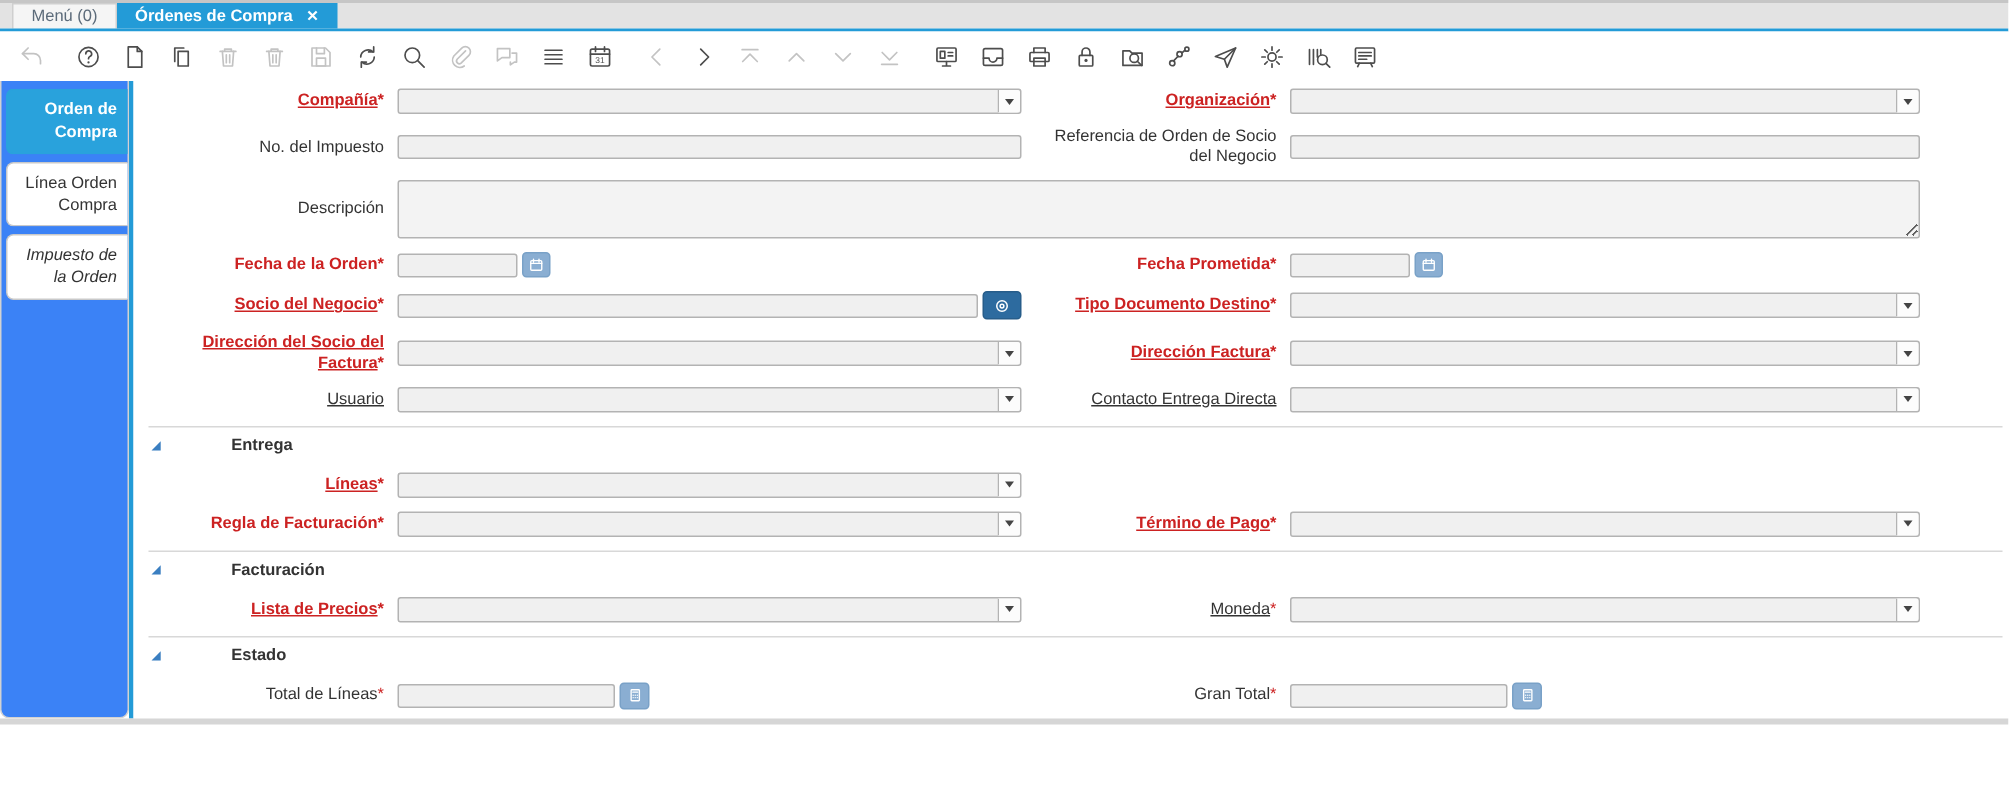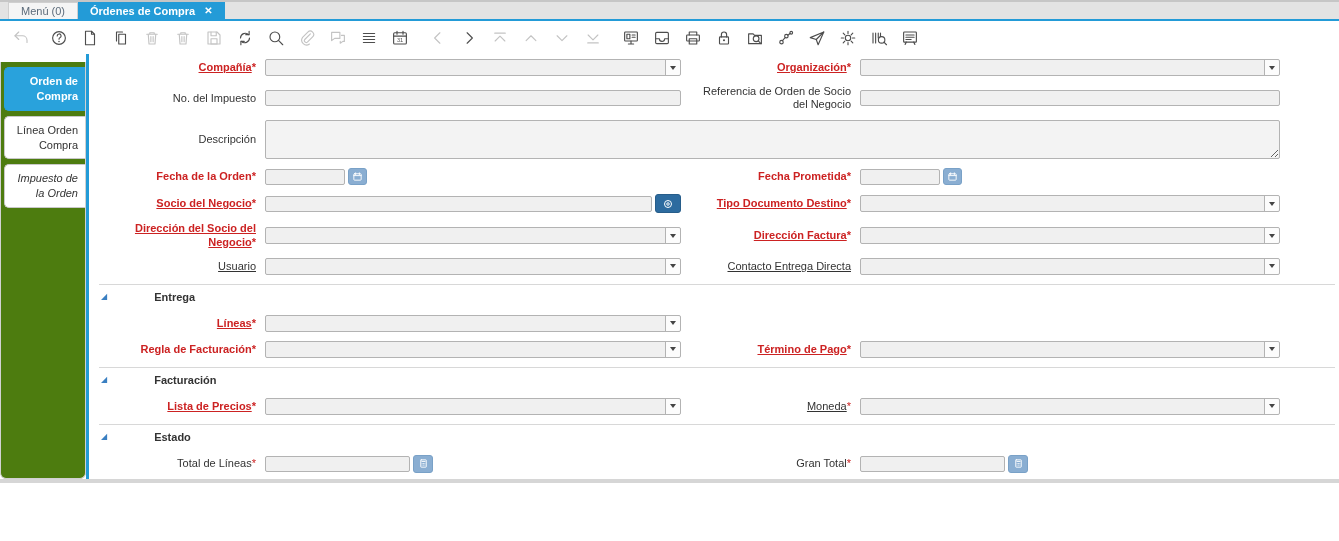--- a/index.html
+++ b/index.html
@@ -17,21 +17,21 @@
 
   
   .toolbar { height:33px; background:#fff; display:flex; align-items:center; padding-left:10px; gap:9px; flex:0 0 auto; }
   .tbtn { border:none; background:transparent; width:22px; height:22px; display:flex; align-items:center; justify-content:center; color:#4d4d4d; cursor:pointer; padding:0; }
   .tbtn.disabled { color:#c3c3c3; cursor:default; }
   .tbtn.gap { margin-left:7px; }
   .tbtn svg { width:18px; height:18px; stroke:currentColor; fill:none; stroke-width:1.5; stroke-linecap:round; stroke-linejoin:round; }
 
   
   .content { flex:1; display:flex; min-height:0; }
-  .sidebar { width:86px; background:#4d7c0f; border:1px solid #d2d2d2; border-top:none; border-radius:0 0 6px 6px; padding-top:5px;margin-top:8px; }
+  .sidebar { width:86px; background:#3b82f6; border:1px solid #d2d2d2; border-top:none; border-radius:0 0 6px 6px; padding-top:5px; }
   .stab { background:#fff; border:1px solid #c9c9c9; border-right:none; border-radius:5px 0 0 5px; margin:0 0 5px 3px; padding:6px 7px 6px 4px; text-align:right; line-height:1.35; color:#333; cursor:pointer; }
   .stab.active { background:#29a2dc; border-color:#29a2dc; color:#fff; font-weight:bold; }
   .stab.italic { font-style:italic; }
   .bluestrip { width:3px; background:#239bd7; }
   .main { flex:1; background:#fff; padding:5px 0 0 8px; overflow:hidden; }
 
   
   .frow { display:grid; grid-template-columns:162px 416px 167px 420px; column-gap:6px; align-items:center; margin-bottom:9px; }
   .lbl { text-align:right; line-height:1.2; padding-right:3px; }
   .lbl.red { color:#cc2222;font-weight:bold; }
@@ -344,21 +344,21 @@
         <div class="lbl red"><span class="lt u">Tipo Documento Destino</span><span class="req">*</span></div>
         <div class="fld combo">
           <input class="cin" value="" style="">
           <button class="ddbtn">
               <i class="caret"></i>
             </button>
         </div>
       </div>
 
       <div class="frow">
-        <div class="lbl red"><span class="lt u">Dirección del Socio del Negocio</span><span class="req">*</span></div>
+        <div class="lbl red"><span class="lt u">Dirección del Socio del Factura</span><span class="req">*</span></div>
         <div class="fld combo">
           <input class="cin" value="" style="">
           <button class="ddbtn">
               <i class="caret"></i>
             </button>
         </div>
         <div class="lbl red"><span class="lt u">Dirección Factura</span><span class="req">*</span></div>
         <div class="fld combo">
           <input class="cin" value="" style="">
           <button class="ddbtn">

